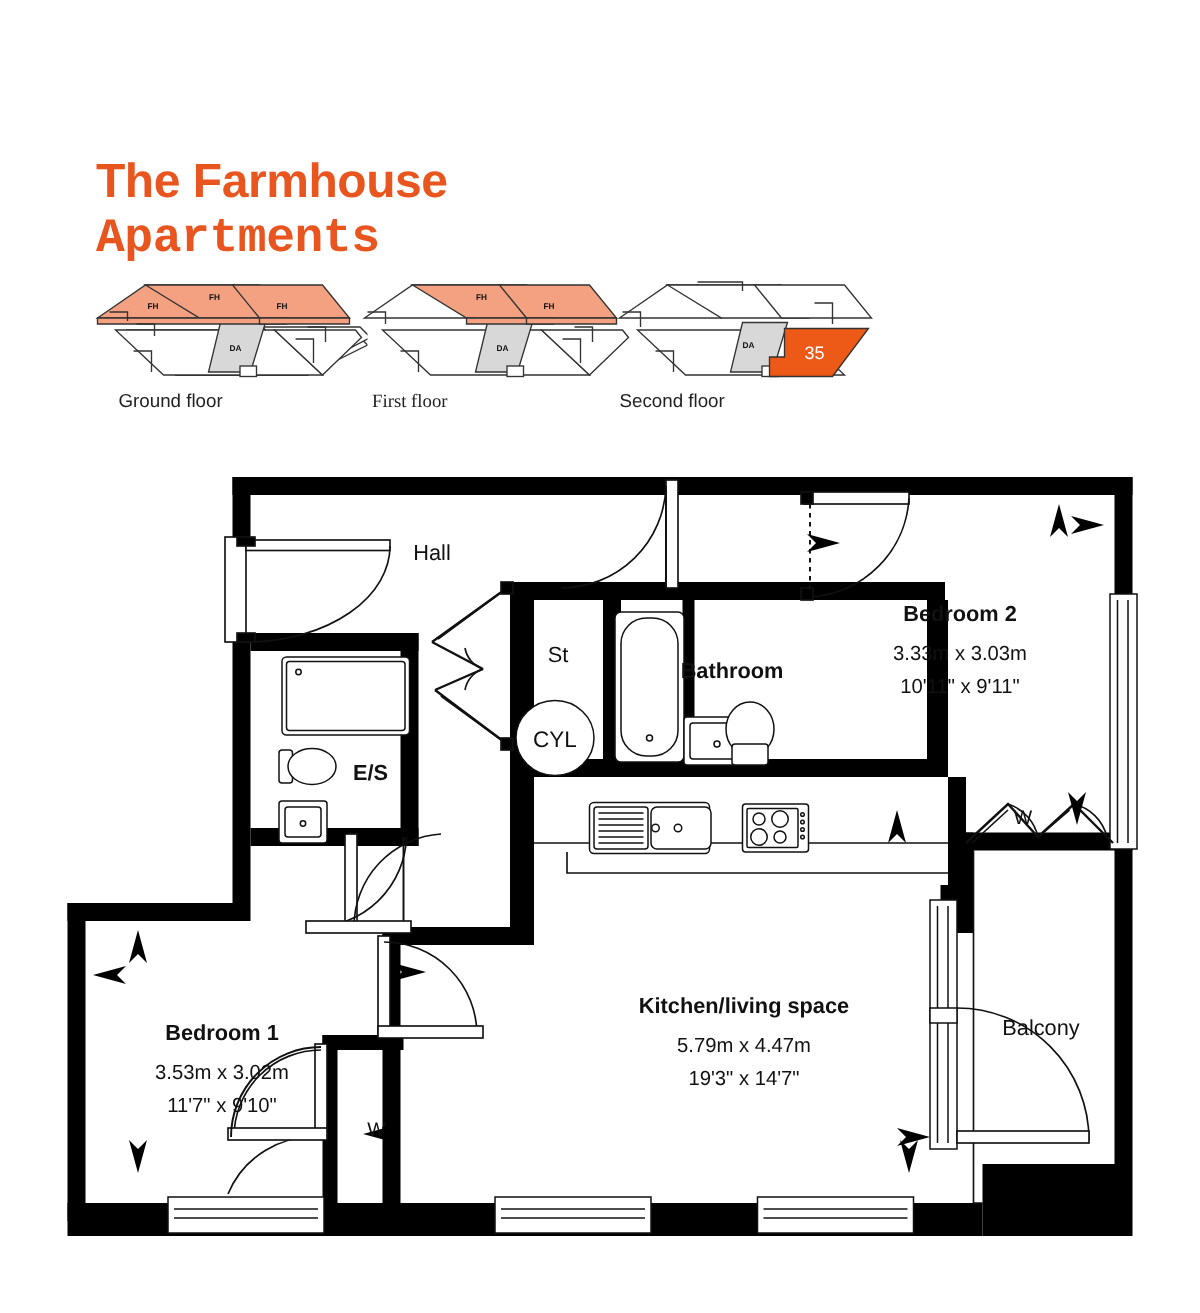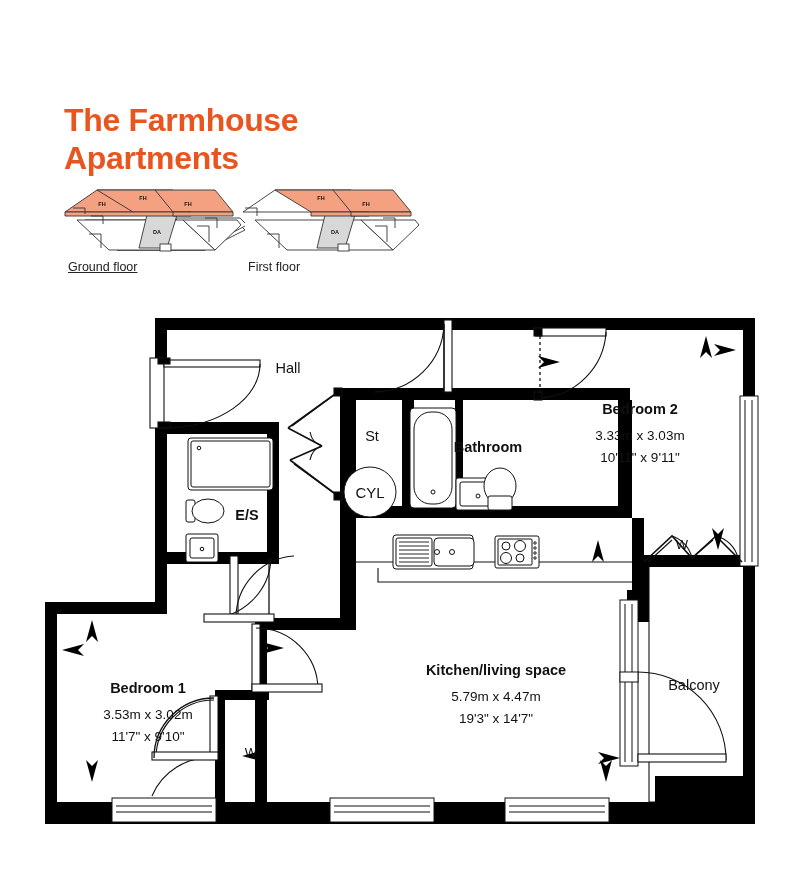--- a/index.html
+++ b/index.html
@@ -1,29 +1,29 @@
 <!DOCTYPE html>
 <html><head>
 <meta charset="utf-8">
 <style>
   html,body{margin:0;padding:0;background:#ffffff;}
   body{width:800px;height:875px;position:relative;font-family:"Liberation Sans",sans-serif;color:#111;overflow:hidden;}
 
   
   #title{position:absolute;left:64px;top:58px;width:420px;color:#E8551F;
          font-size:32px;font-weight:bold;line-height:1.18;letter-spacing:-0.3px;margin-top:44px;}
-  #title .l2{display:block;}
+  #title .l2{display:block;font-family:Liberation Mono, monospace;}
 
   
   #floors{position:absolute;left:0;top:172px;width:800px;height:110px;}
   .floor-thumb{position:absolute;top:0;width:190px;height:105px;}
   .floor-thumb svg{position:absolute;left:0;top:0;}
   .floor-label{position:absolute;left:8px;top:88px;font-size:12.5px;color:#222;}
   #ft0{left:55px;} #ft1{left:233px;} #ft2{left:403px;} #ft3{left:565px;}
-  #ft0 .floor-label{left:13px;text-decoration:underline;} #ft1 .floor-label{left:15px;}
+  #ft0 .floor-label{left:24px;} #ft1 .floor-label{left:15px;font-family:Liberation Serif, serif;}
   #ft2 .floor-label{left:10px;} #ft3 .floor-label{left:16px;}
 
   
   #plan{position:absolute;left:0;top:300px;width:716px;height:560px;}
   #plan svg{display:block;}
 
   .rm{font-family:"Liberation Sans",sans-serif;fill:#111;}
   .rm-title{font-size:14.5px;font-weight:bold;text-anchor:middle;}
   .rm-dim{font-size:13.5px;text-anchor:middle;}
   .rm-plain{font-size:14.5px;text-anchor:middle;}
@@ -96,20 +96,43 @@
       </g>
       <g class="rm" font-size="5.5" font-weight="bold" text-anchor="middle" fill="#111" stroke="none">
         <text x="88" y="28">FH</text>
         <text x="133" y="34">FH</text>
         <text x="102" y="62">DA</text>
       </g>
     </svg>
     <div class="floor-label">First floor</div>
   </div>
 
+  <div class="floor-thumb" id="ft2">
+    <svg width="190" height="90" viewBox="0 0 190 90">
+      <g stroke="#333" stroke-width="0.9" fill="#ffffff">
+        <path d="M22 48 L128 48 L160 78 L54 78 Z"></path>
+        <path d="M10 40 L78 40 L100 18 L42 18 Z"></path>
+        <path d="M42 18 L118 18 L136 40 L78 40 Z"></path>
+        <path d="M100 18 L160 18 L178 40 L118 40 Z"></path>
+        <path d="M92 43 L122 43 L112 76 L84 76 Z" fill="#D8D8D8"></path>
+        <rect x="105" y="72" width="11" height="7" fill="#ffffff"></rect>
+
+        <path d="M120 47 L176 47 L152 79 L110 79 L110 66 L120 66 Z" fill="#ED5A18"></path>
+        <path d="M12 36 L24 36 L24 46" fill="none"></path>
+        <path d="M62 16 L92 16 L92 22" fill="none"></path>
+        <path d="M140 30 L152 30 L152 44" fill="none"></path>
+        <path d="M34 62 L46 62 L46 76" fill="none"></path>
+      </g>
+      <g class="rm" font-size="5.5" font-weight="bold" text-anchor="middle" fill="#111" stroke="none">
+        <text x="96" y="60">DA</text>
+      </g>
+      <text x="140" y="67" font-size="12" font-weight="normal" text-anchor="middle" fill="#ffffff" stroke="none">35</text>
+    </svg>
+    <div class="floor-label">Second floor</div>
+  </div>
 
 </div>
 
 <div id="plan">
 <svg width="800" height="560" viewBox="0 0 800 560">
 
   <g fill="#000000" stroke="none">
 
     <rect x="155" y="18" width="600" height="12"></rect>
 

